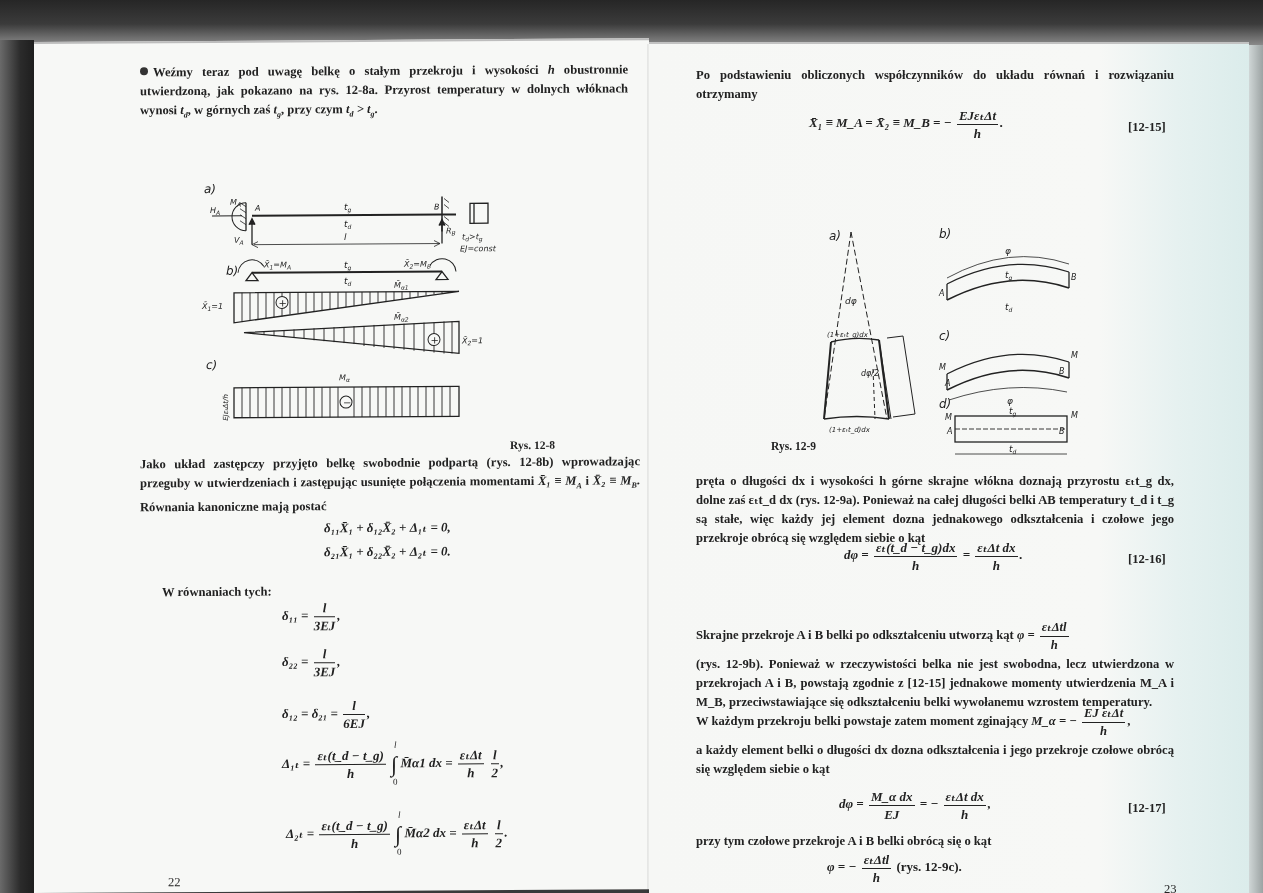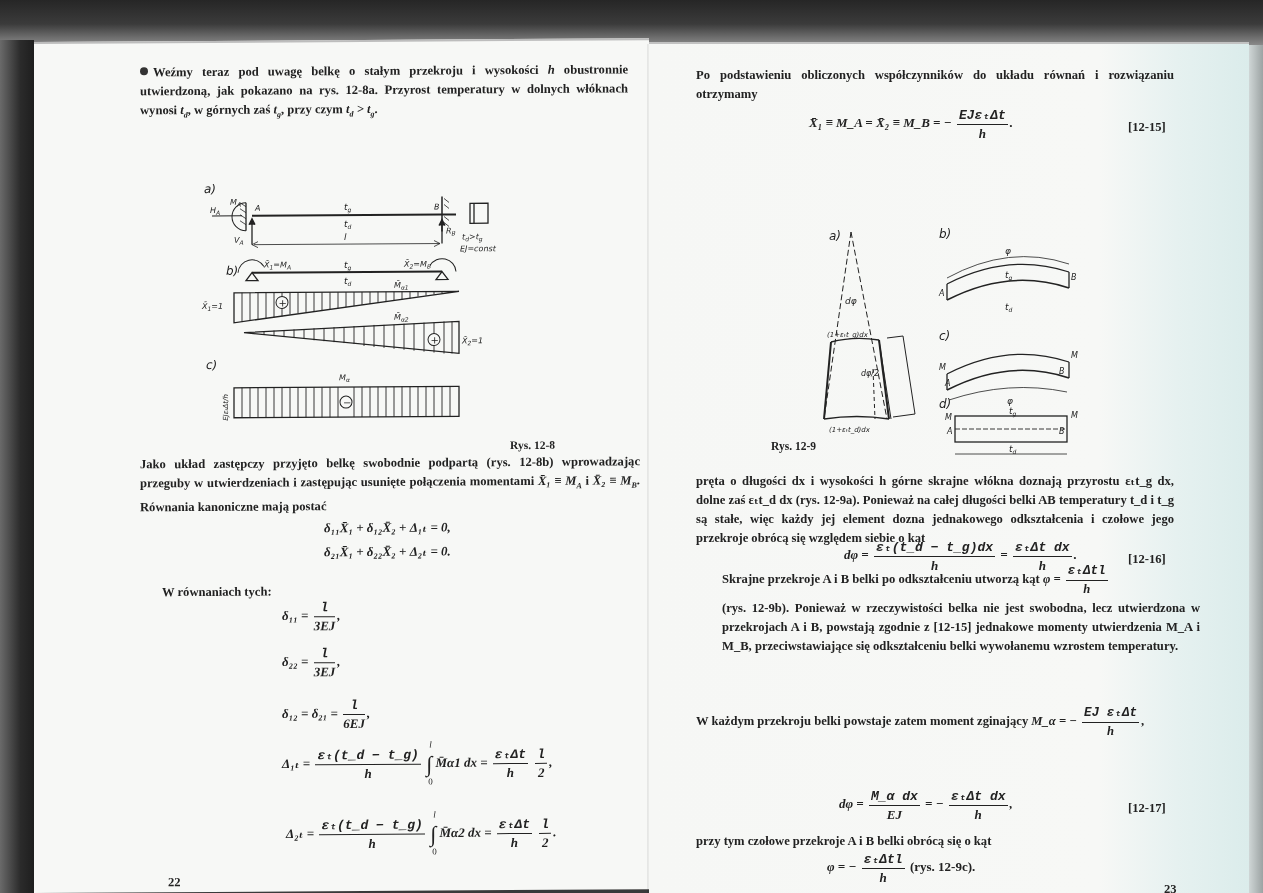--- a/index.html
+++ b/index.html
@@ -36,29 +36,29 @@
 
   .txt { position: absolute; font-size: 12.6px; line-height: 19px; font-weight: bold; text-align: justify; color: #222; }
   .txt p { text-indent: 0; }
   .indent { text-indent: 22px; }
   .it { font-style: italic; }
   .bullet { display: inline-block; width: 8px; height: 8px; border-radius: 50%; background: #333; margin-right: 5px; vertical-align: 1px; }
 
   .eq { position: absolute; font-size: 13px; font-style: italic; font-weight: bold; white-space: nowrap; color: #222; }
   .eq-num { position: absolute; font-size: 12.6px; font-weight: bold; color: #222; }
   .frac { display: inline-block; vertical-align: middle; text-align: center; margin: 0 2px; }
-  .frac .num { display: block; padding: 0 2px 1px; border-bottom: 1.3px solid #222; line-height: 15px; font-family: Liberation Mono, monospace; }
+  .frac .num { display: block; padding: 0 2px 1px; border-bottom: 1.3px solid #222; line-height: 15px; }
   .frac .den { display: block; padding-top: 1px; line-height: 15px; }
   sub { font-size: 8px; }
   .intg { font-size: 22px; font-style: normal; font-weight: normal; vertical-align: middle; position: relative; }
   .intg .lim-t { position: absolute; top: -12px; left: 3px; font-size: 9px; font-style: italic; }
   .intg .lim-b { position: absolute; bottom: -10px; left: 2px; font-size: 9px; font-style: normal; }
 
   .fig-caption { position: absolute; font-size: 11.5px; font-weight: bold; color: #222; }
-  .page-number { position: absolute; font-size: 12.6px; font-weight: bold; color: #222; }
+  .page-number { position: absolute; font-size: 12.6px; font-weight: normal; color: #222; }
   svg text { font-family: "DejaVu Sans", sans-serif; font-style: italic; fill: #222; }
 </style>
 </head>
 <body>
 
 <div class="scan-top"></div>
 <div class="scan-left"></div>
 
 <div class="page page-left">
 
@@ -334,27 +334,28 @@
   </div>
 
   <div class="eq" style="left:195px; top:496px;">
     <span>dφ =</span>
     <span class="frac"><span class="num">εₜ(t_d − t_g)dx</span><span class="den">h</span></span>
     <span>=</span>
     <span class="frac"><span class="num">εₜΔt dx</span><span class="den">h</span></span><span>.</span>
   </div>
   <div class="eq-num" style="left:479px; top:508px;">[12-16]</div>
 
-  <div class="txt" style="left:47px; top:520px; width:478px;margin-left:26px;">
+  <div class="txt" style="left:47px; top:576px; width:478px;">
     <p class="indent"><span>Skrajne przekroje A i B belki po odkształceniu utworzą kąt</span> <span class="it">φ =</span> <span class="frac it"><span class="num">εₜΔtl</span><span class="den">h</span></span></p>
     <p style="margin-top:2px;">(rys. 12-9b). Ponieważ w rzeczywistości belka nie jest swobodna, lecz utwierdzona w przekrojach A i B, powstają zgodnie z [12-15] jednakowe momenty utwierdzenia M_A i M_B, przeciwstawiające się odkształceniu belki wywołanemu wzrostem temperatury.</p>
   </div>
 
   <div class="txt" style="left:47px; top:662px; width:478px;">
     <p class="indent"><span>W każdym przekroju belki powstaje zatem moment zginający</span> <span class="it">M_α = −</span> <span class="frac it"><span class="num">EJ εₜΔt</span><span class="den">h</span></span><span>,</span></p>
+    <p style="margin-top:2px;">a każdy element belki o długości dx dozna odkształcenia i jego przekroje czołowe obrócą się względem siebie o kąt</p>
   </div>
 
   <div class="eq" style="left:190px; top:745px;">
     <span>dφ =</span>
     <span class="frac"><span class="num">M_α dx</span><span class="den">EJ</span></span>
     <span>= −</span>
     <span class="frac"><span class="num">εₜΔt dx</span><span class="den">h</span></span><span>,</span>
   </div>
   <div class="eq-num" style="left:479px; top:757px;">[12-17]</div>
 

